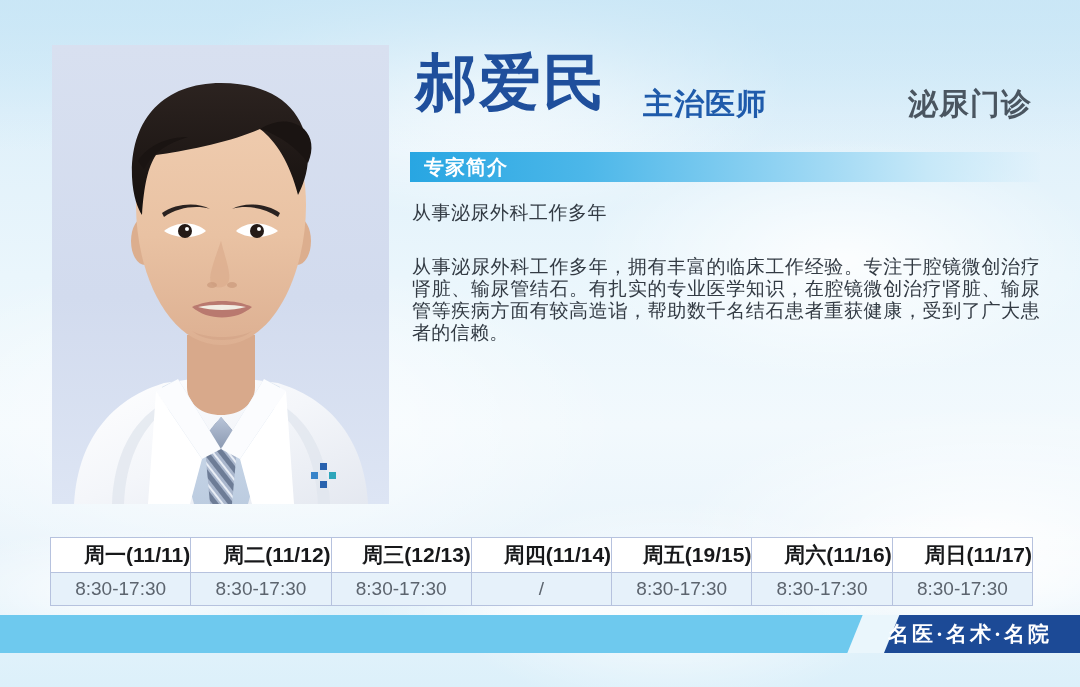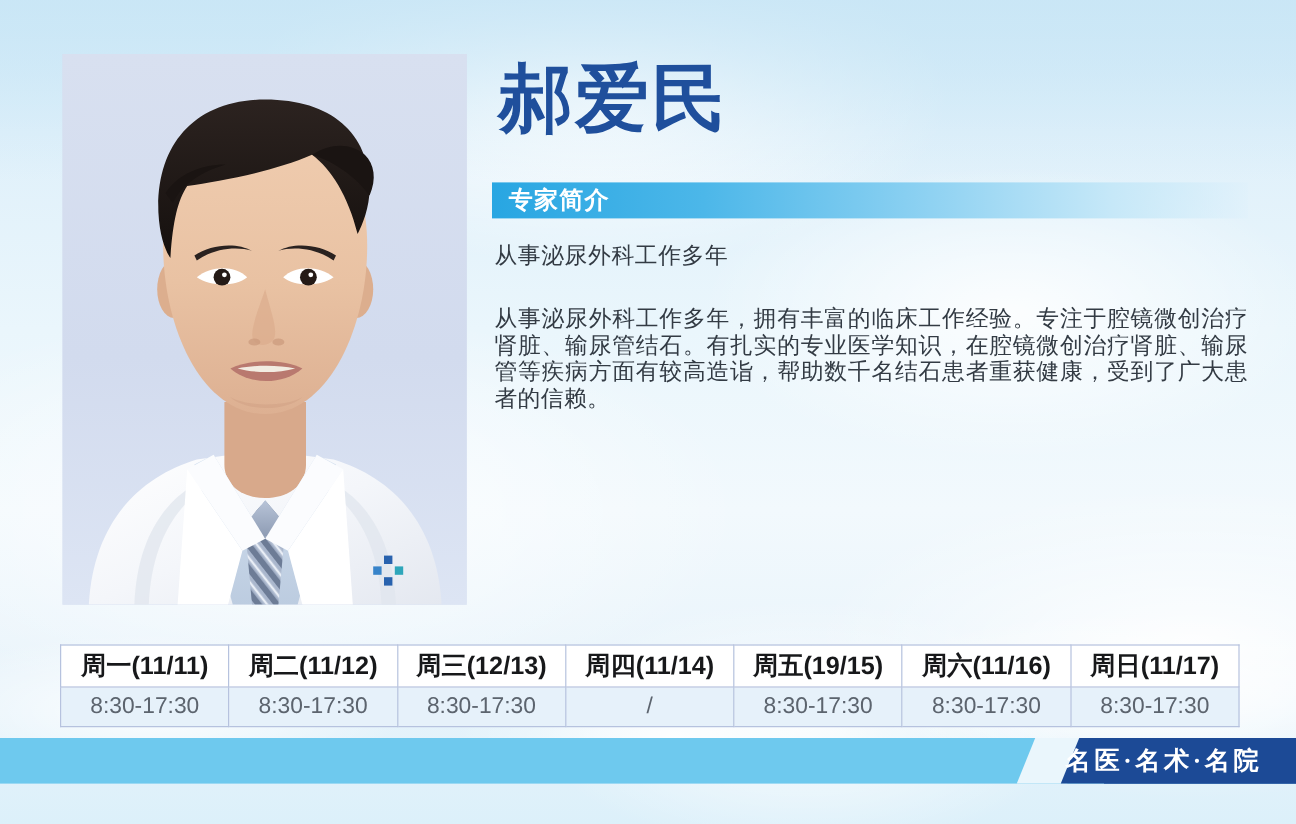--- a/index.html
+++ b/index.html
@@ -149,20 +149,21 @@
     font-weight: 400;
   }
   .schedule th {
     background: #ffffff;
     color: #17181a;
     font-size: 21px;
     font-weight: 700;
     height: 34px;
     padding: 0;
     letter-spacing: 0;
+    text-align: right;
   }
   .schedule td {
     background: #e6f1fa;
     color: #5c646e;
     font-size: 19px;
     height: 32px;
     padding: 0;
   }
 
   
@@ -311,20 +312,22 @@
       <ellipse cx="180" cy="240" rx="5" ry="3" fill="#cb9a7c" opacity=".7"></ellipse>
 
       <path d="M140 262 C156 254 184 254 200 262 C184 276 156 276 140 262 Z" fill="#b9796f"></path>
       <path d="M146 262 C160 259 180 259 194 262 C180 266 160 266 146 262 Z" fill="#f2ece2"></path>
 
       <path d="M140 286 C155 294 185 294 200 286 C186 298 154 298 140 286 Z" fill="#d0a083" opacity=".5"></path>
     </svg>
   </div>
 
   <div class="doc-name">郝爱民</div>
+  <div class="doc-title">主治医师</div>
+  <div class="doc-dept">泌尿门诊</div>
 
   <div class="section-bar">
     <span>专家简介</span>
   </div>
 
   <div class="lead">从事泌尿外科工作多年</div>
   <div class="bio">从事泌尿外科工作多年，拥有丰富的临床工作经验。专注于腔镜微创治疗肾脏、输尿管结石。有扎实的专业医学知识，在腔镜微创治疗肾脏、输尿管等疾病方面有较高造诣，帮助数千名结石患者重获健康，受到了广大患者的信赖。</div>
 
   <table class="schedule">
     <thead>

